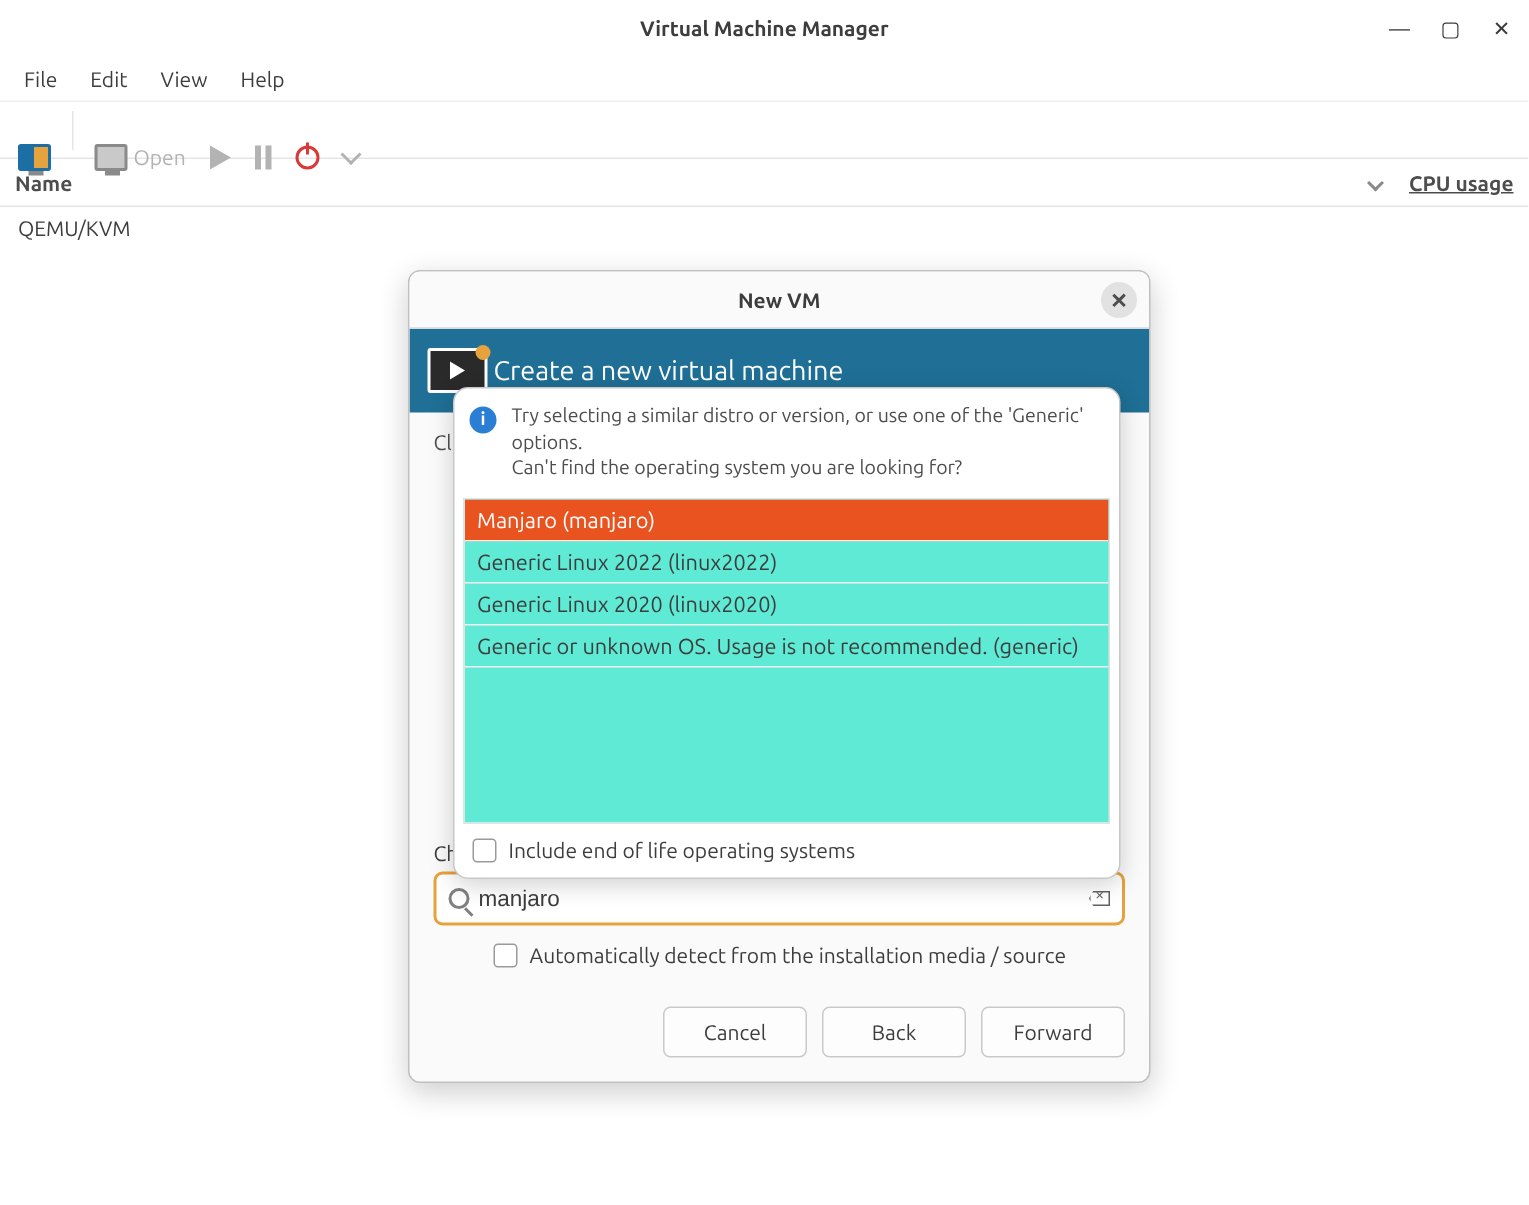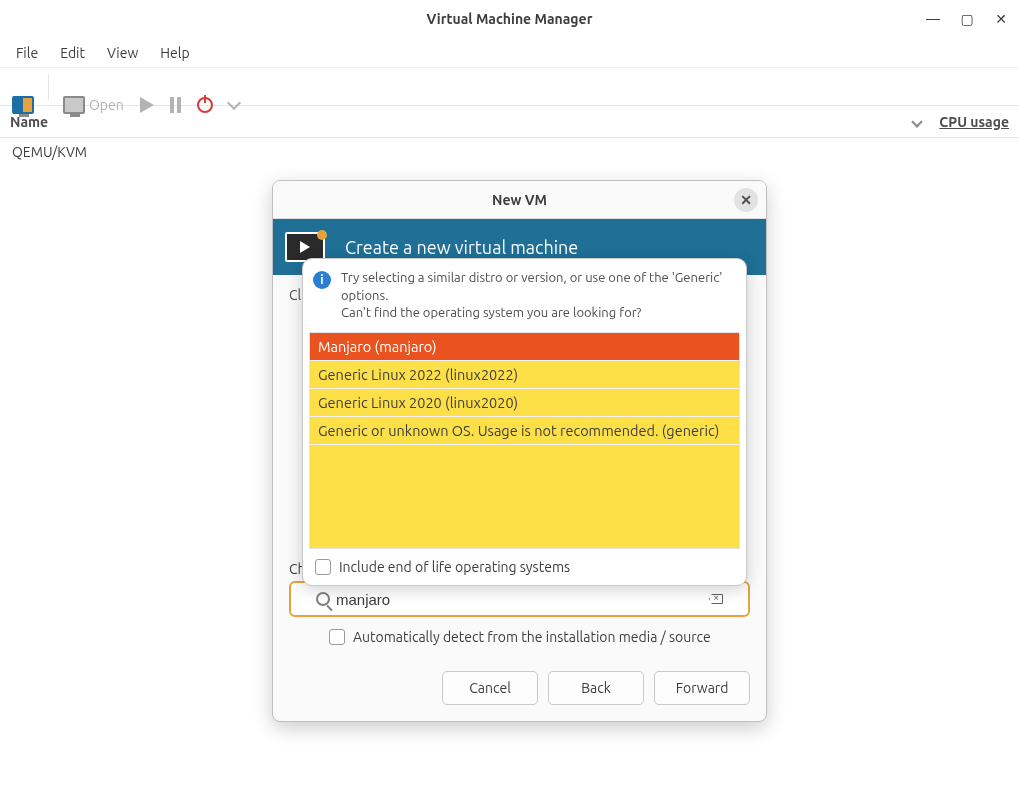--- a/index.html
+++ b/index.html
@@ -91,35 +91,35 @@
     background:#fafafa; border-bottom:1px solid #e0e0e0;
   }
   .dlg-close {
     position:absolute; right:8px; top:7px; width:24px;height:24px;
     border-radius:50%; background:#e2e2e2;
     display:flex;align-items:center;justify-content:center;
     font-size:14px; color:#4d4d4d;
   }
   .dlg-banner {
     height:56px; background:#1f6f96; display:flex; align-items:center;
-    gap:20px; padding:0 12px;
+    gap:4px; padding:0 12px;
   }
   .vm-icon {
     width:40px;height:30px;border:2px solid #fff; background:#2a2a2a;
     border-radius:2px; position:relative; display:flex;align-items:center;justify-content:center;
   }
   .vm-icon::after{content:"";position:absolute;right:-4px;top:-4px;width:10px;height:10px;background:#e6a23c;border-radius:50%;}
   .vm-icon .mini-play{ width:0;height:0;border-left:10px solid #fff;border-top:6px solid transparent;border-bottom:6px solid transparent;}
   .banner-title { color:#fff; font-size:18px; font-weight:400;}
   .dlg-body { flex:1; padding: 12px 16px; position:relative; display:flex; flex-direction:column;}
   .choose-label2 { margin-top: auto; color:#3d3d3d; padding-bottom:4px;}
   .os-input {
     display:flex; align-items:center;
     border:2px solid #e6a23c; border-radius:6px;
-    height:36px; padding:0 25px; gap:6px;
+    height:36px; padding:0 8px; gap:6px;
     background:#fff;
   }
   .os-input input {
     flex:1; border:none; outline:none; font-size:15px; color:#3d3d3d;
     background:transparent;
   }
   .mag { width:14px;height:14px;border:2px solid #808080;border-radius:50%;position:relative;}
   .mag::after{content:"";position:absolute;right:-5px;bottom:-5px;width:7px;height:2px;background:#808080;transform:rotate(45deg);}
   .clear-x{width:14px;height:10px;border:1.5px solid #606060;border-radius:2px 0 0 2px;position:relative;clip-path: polygon(20% 0,100% 0,100% 100%,20% 100%,0 50%);}
   .clear-x::before{content:"×";position:absolute;left:3px;top:-4px;font-size:11px;color:#606060;}
@@ -140,21 +140,21 @@
     width:445px; height:328px;
     background:#fff;
     border:1px solid #c8c8c8;
     border-radius:10px;
     box-shadow:0 4px 16px rgba(0,0,0,0.18);
     display:flex; flex-direction:column;
     overflow:hidden;
   }
   .pop-hint { display:flex; gap:10px; padding:10px 12px 10px 10px; font-size:13px; color:#4d4d4d; line-height:1.35;}
   .info-icon{width:18px;height:18px;border-radius:50%;background:#2a7fd5;color:#fff;display:flex;align-items:center;justify-content:center;font-size:12px;font-weight:bold;flex-shrink:0;margin-top:2px;}
-  .pop-list { flex:1; border:1px solid #e3e3e3; margin:0 6px; overflow:auto; background:#fde047;}
+  .pop-list { flex:1; border:1px solid #e3e3e3; margin:0 6px; overflow:auto; background:#5eead4;}
   .pop-item { padding:5px 8px; font-size:14.5px; color:#3d3d3d; border-bottom:1px solid #f3f3f3;}
   .pop-item.selected{ background:#e95320; color:#fff; }
   .pop-bottom{ display:flex; align-items:center; gap:8px; padding:10px 12px; }
   .hidden-under{ color:#3d3d3d; position:absolute; left:16px; top:12px; opacity:0.9;}
 </style>
 </head>
 <body>
 
 <div class="titlebar">
   <span class="titlebar-title">Virtual Machine Manager</span>

